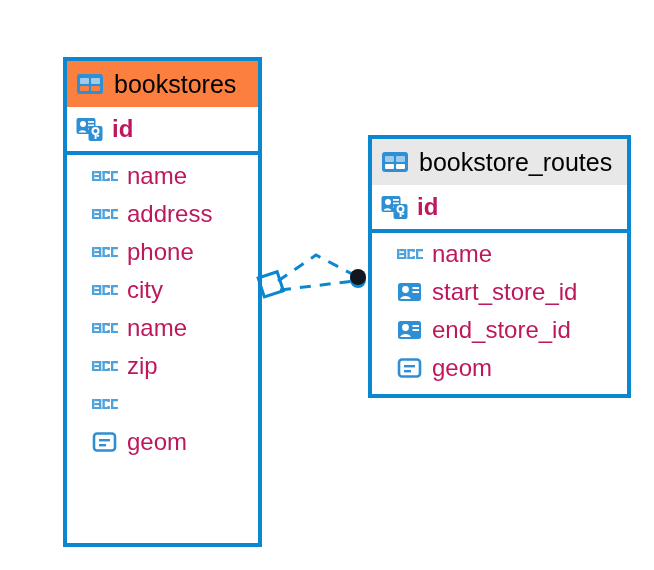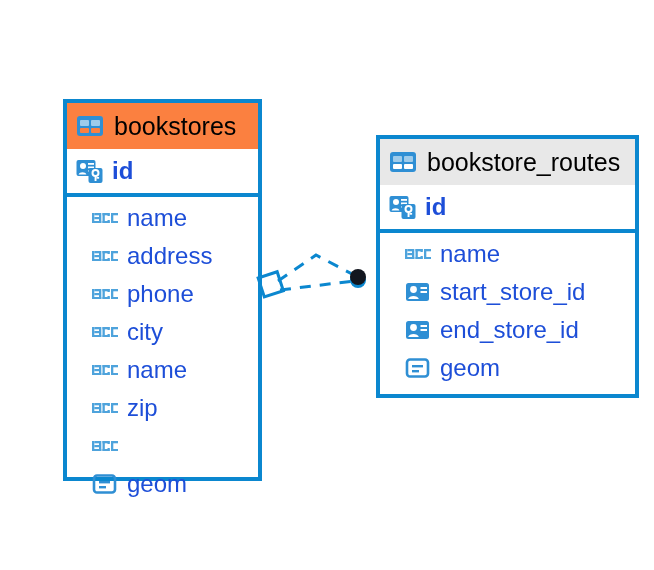--- a/index.html
+++ b/index.html
@@ -62,21 +62,21 @@
     display: flex;
     align-items: center;
     box-sizing: border-box;
     height: 38px;
     padding: 0 10px 0 9px;
   }
   .field.pk { height: 44px; }
 
   .field-label {
     font-size: 24px;
-    color: #1d4ed8;
+    color: #be185d;
     line-height: 1;
     margin-left: 9px;
     white-space: nowrap;
   }
   .field-label.bold { font-weight: bold; }
 
   
   .icon {
     flex: 0 0 auto;
     display: inline-block;
@@ -92,21 +92,21 @@
     width: 654px;
     height: 570px;
     pointer-events: none;
   }
 </style>
 </head>
 <body>
 
 <div id="canvas">
 
-  <div class="entity" id="entity-0" style="left: 63px; top: 57px; width: 199px; height: 382px; margin-top: 42px;">
+  <div class="entity" id="entity-0" style="left: 63px; top: 57px; width: 199px; height: 490px;">
 
     <div class="entity-header accent">
       <span class="icon">
         <svg width="28" height="24" viewBox="0 0 28 24">
           <rect x="1" y="2" width="26" height="20" rx="3" fill="#2f8fd4"></rect>
           <rect x="4" y="6" width="9" height="6" rx="1" fill="#9ecbea"></rect>
           <rect x="15" y="6" width="9" height="6" rx="1" fill="#9ecbea"></rect>
           <rect x="4" y="14" width="9" height="5" rx="1" fill="#fb8040"></rect>
           <rect x="15" y="14" width="9" height="5" rx="1" fill="#fb8040"></rect>
         </svg>
@@ -295,21 +295,21 @@
               <rect x="2" y="3.5" width="21" height="17" rx="3" fill="none" stroke="#2f8fd4" stroke-width="2.6"></rect>
               <rect x="7" y="9" width="11" height="2.4" fill="#2f8fd4"></rect>
               <rect x="7" y="14" width="7" height="2.4" fill="#2f8fd4"></rect>
             </svg>
           </span>
           <span class="field-label">geom</span>
         </div>
       </div>
   </div>
 
-  <div class="entity" id="entity-1" style="left: 368px; top: 135px; width: 263px; height: 263px; margin-left: 8px;">
+  <div class="entity" id="entity-1" style="left: 368px; top: 135px; width: 263px; height: 263px;">
 
     <div class="entity-header neutral">
       <span class="icon">
         <svg width="28" height="24" viewBox="0 0 28 24">
           <rect x="1" y="2" width="26" height="20" rx="3" fill="#2f8fd4"></rect>
           <rect x="4" y="6" width="9" height="6" rx="1" fill="#9ecbea"></rect>
           <rect x="15" y="6" width="9" height="6" rx="1" fill="#9ecbea"></rect>
           <rect x="4" y="14" width="9" height="5" rx="1" fill="#ffffff"></rect>
           <rect x="15" y="14" width="9" height="5" rx="1" fill="#ffffff"></rect>
         </svg>

